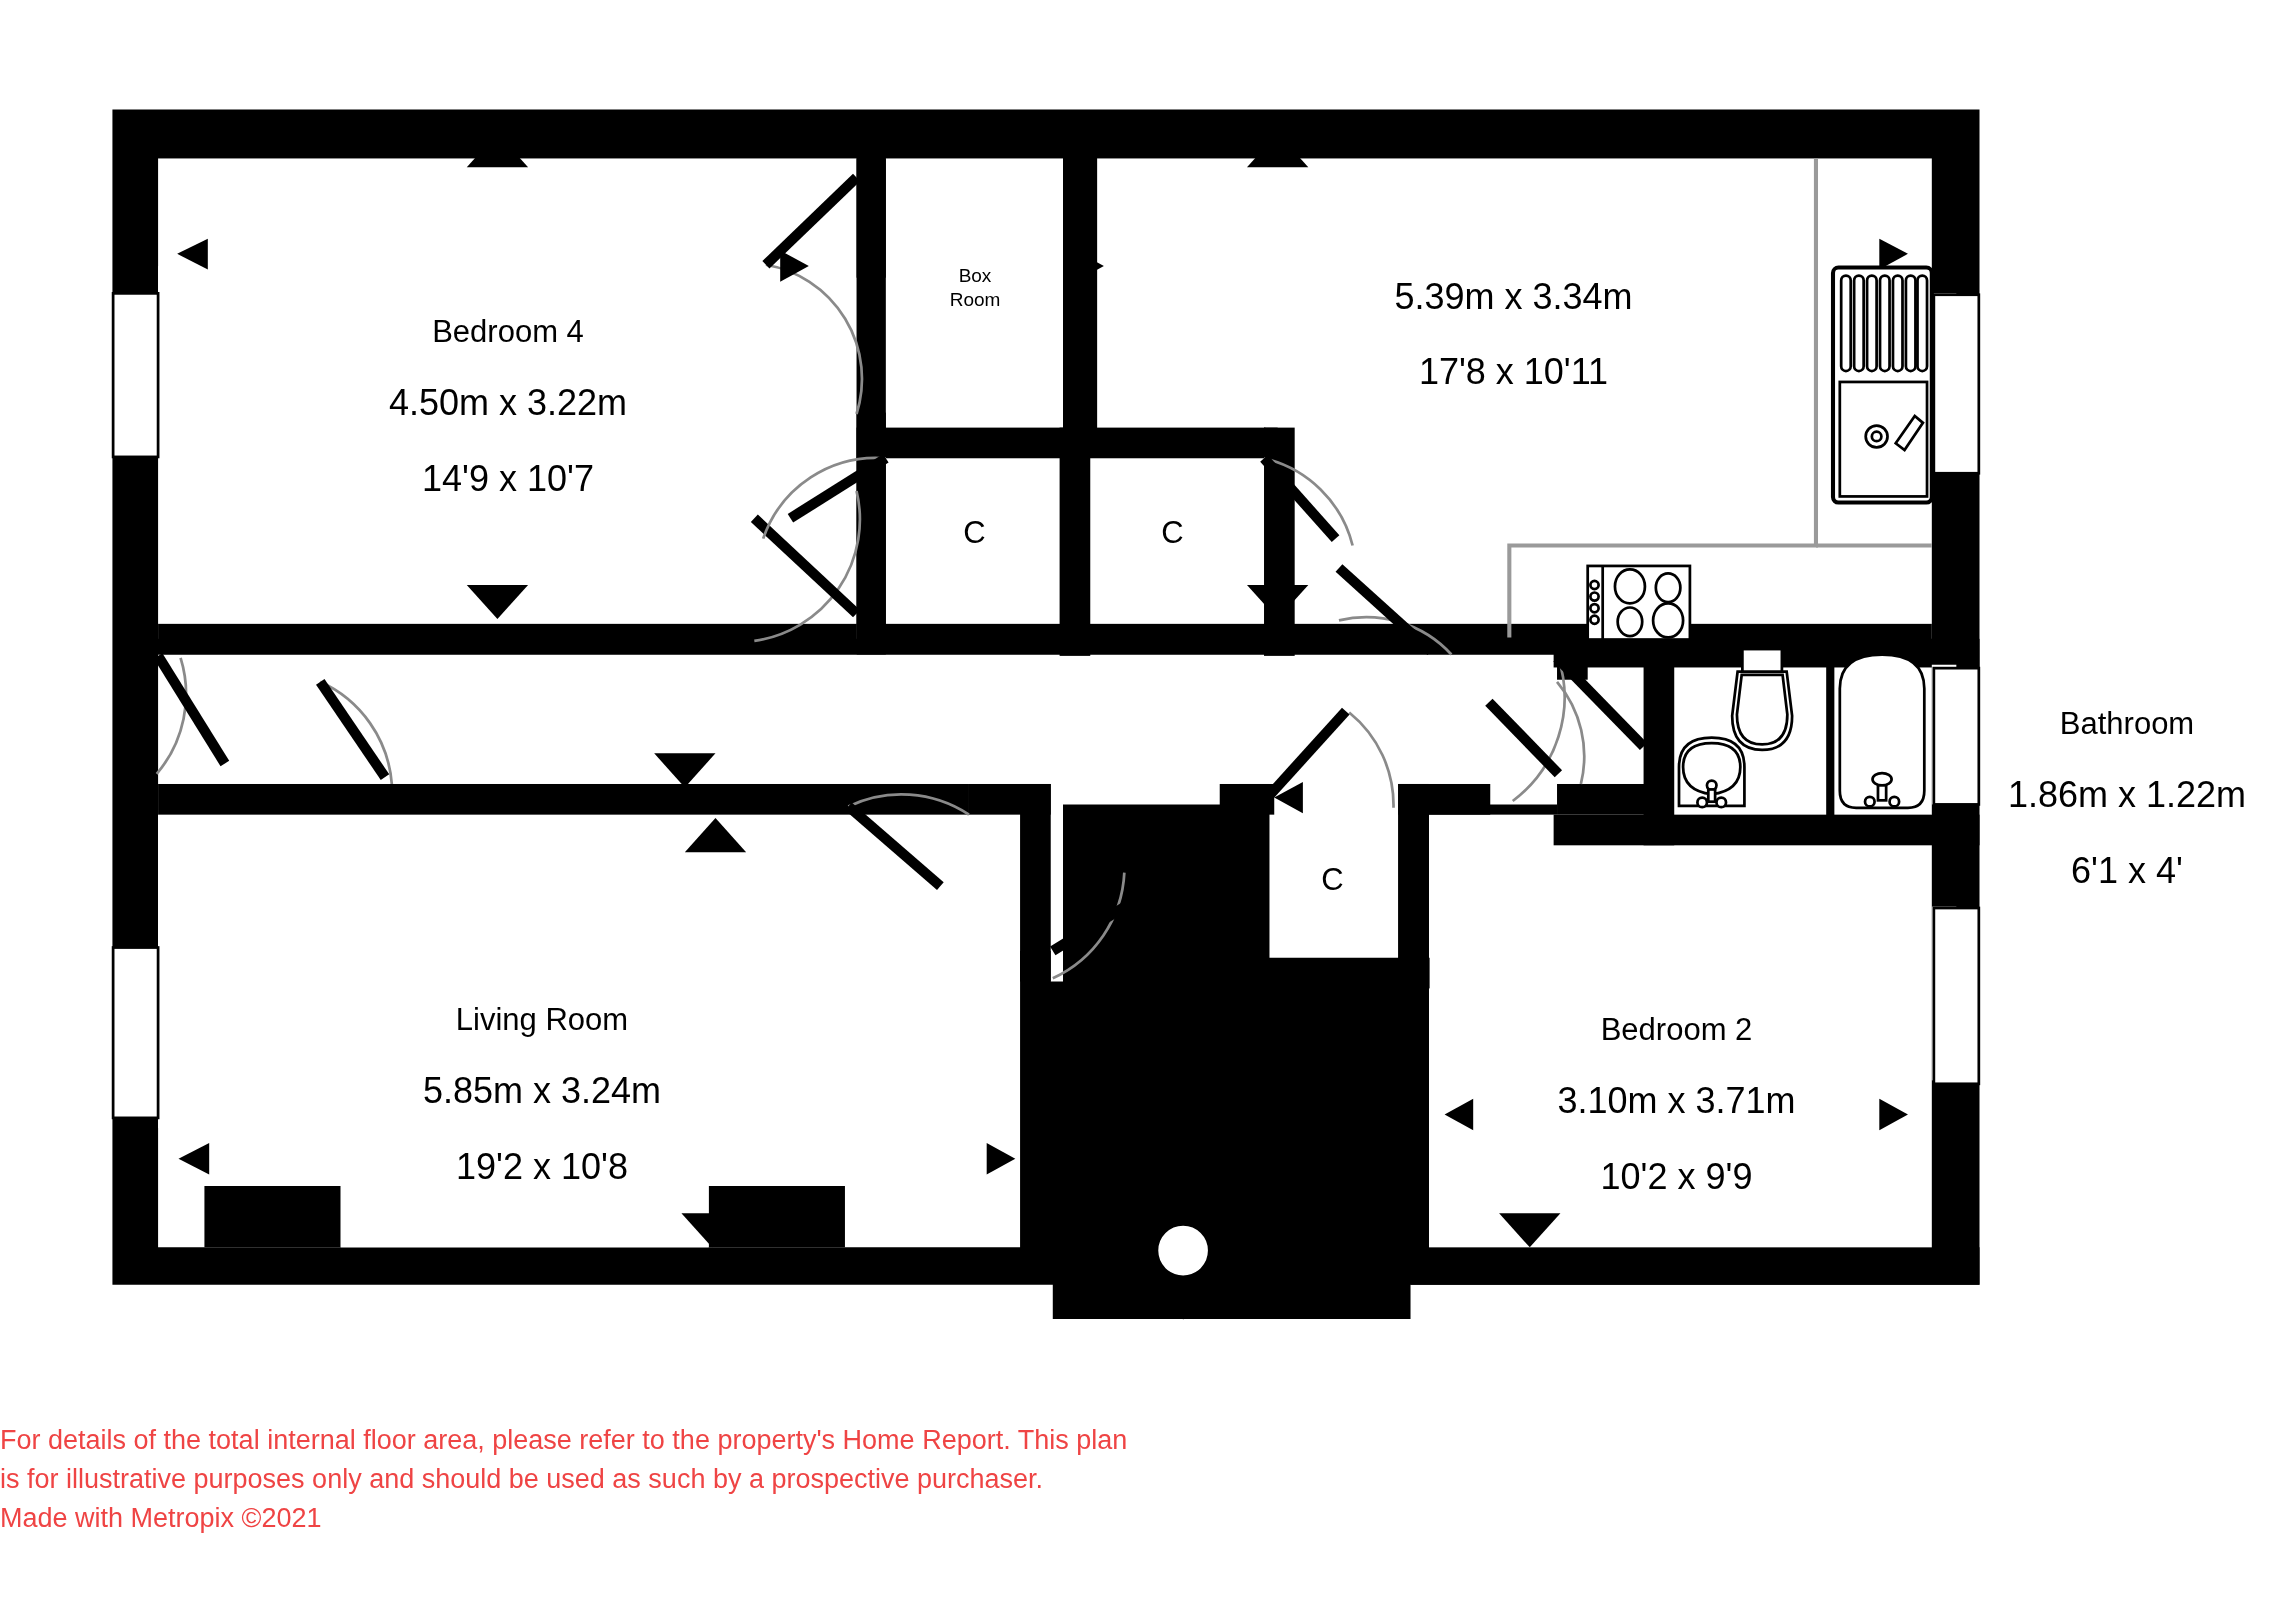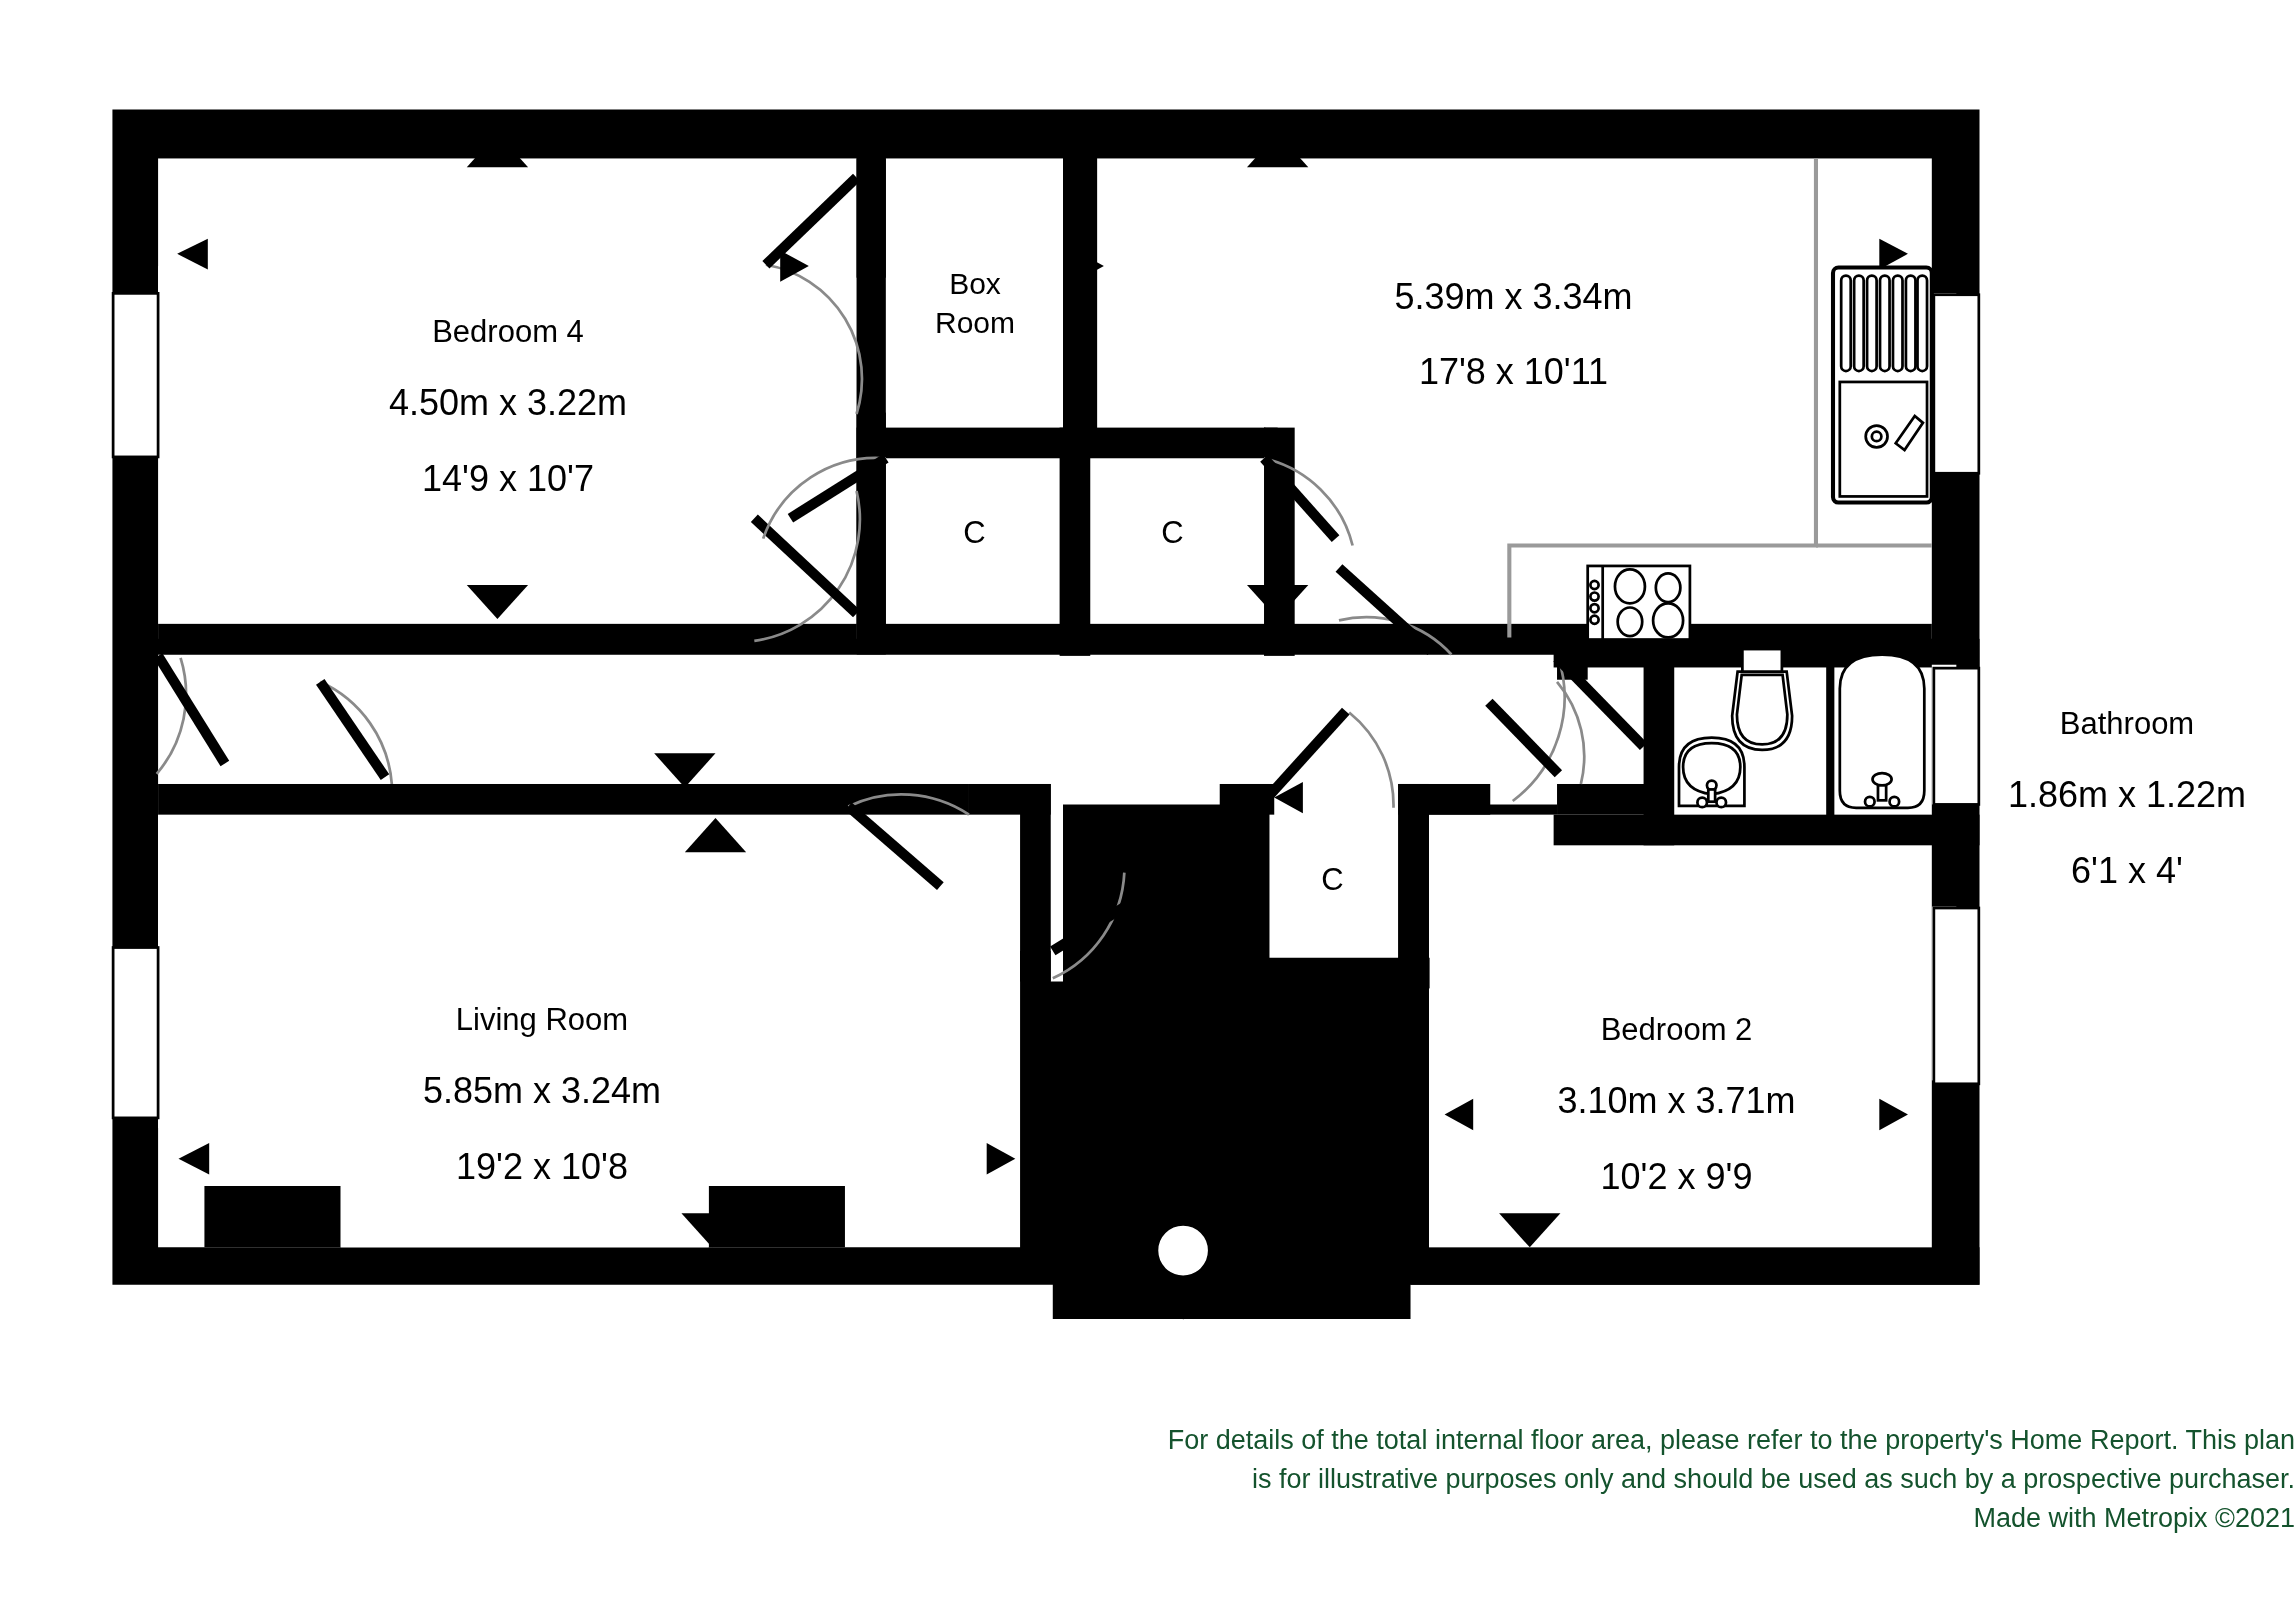--- a/index.html
+++ b/index.html
@@ -40,36 +40,36 @@
   .label {
     position: absolute;
     text-align: center;
     line-height: 1.30;
     white-space: pre;
     color: #000000;
     font-family: "Liberation Sans", sans-serif;
   }
   .label .lbl-name { display: block; font-size: 31px; }
   .label .lbl-dim  { display: block; font-size: 36px; }
-  .label.small .lbl-name { font-size: 30px; }
+  .label.small .lbl-name { font-size: 19px; }
   .cup-label {
     position: absolute;
     font-size: 31px;
     text-align: center;
     color: #000000;
   }
   #footer-note {
     position: absolute;
     left: 0;
     right: 0;
     top: 1421px;
-    text-align: right;
+    text-align: left;
     font-size: 27px;
     line-height: 1.45;
-    color: #14532d;
+    color: #ef4444;
   }
   #footer-note span { display: block; }
   #compass { position: absolute; left: 1108px; top: 1169px; width: 225px; height: 170px; }
 </style>
 </head>
 <body>
 
 <div id="plan-root">
 
   <svg class="plan-svg" viewBox="0 0 3368 2347">

